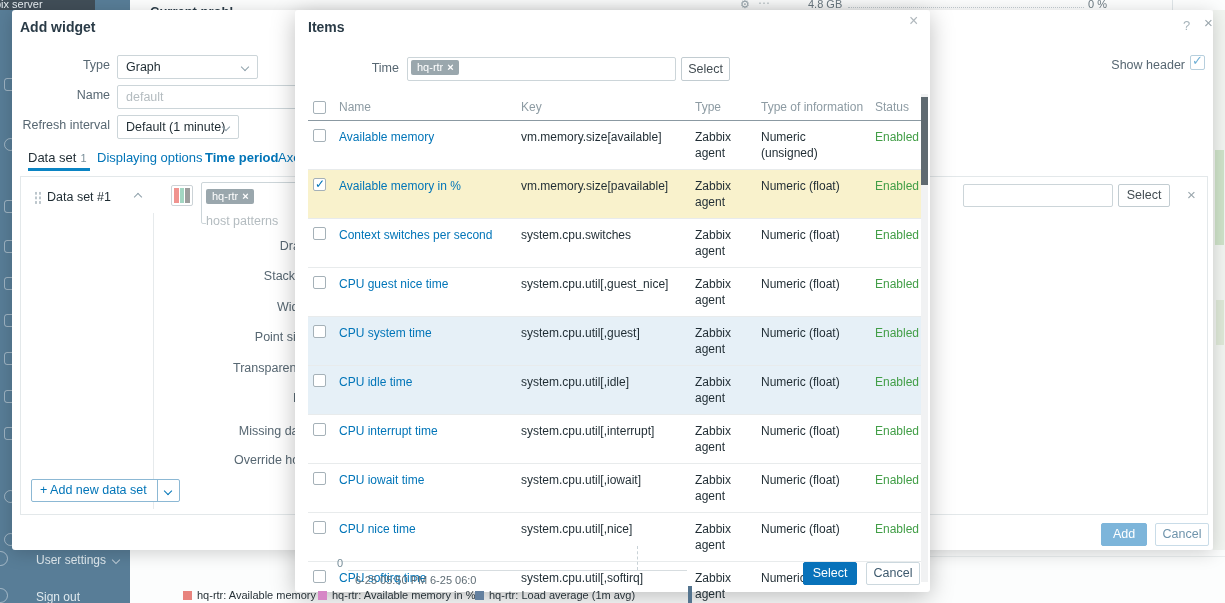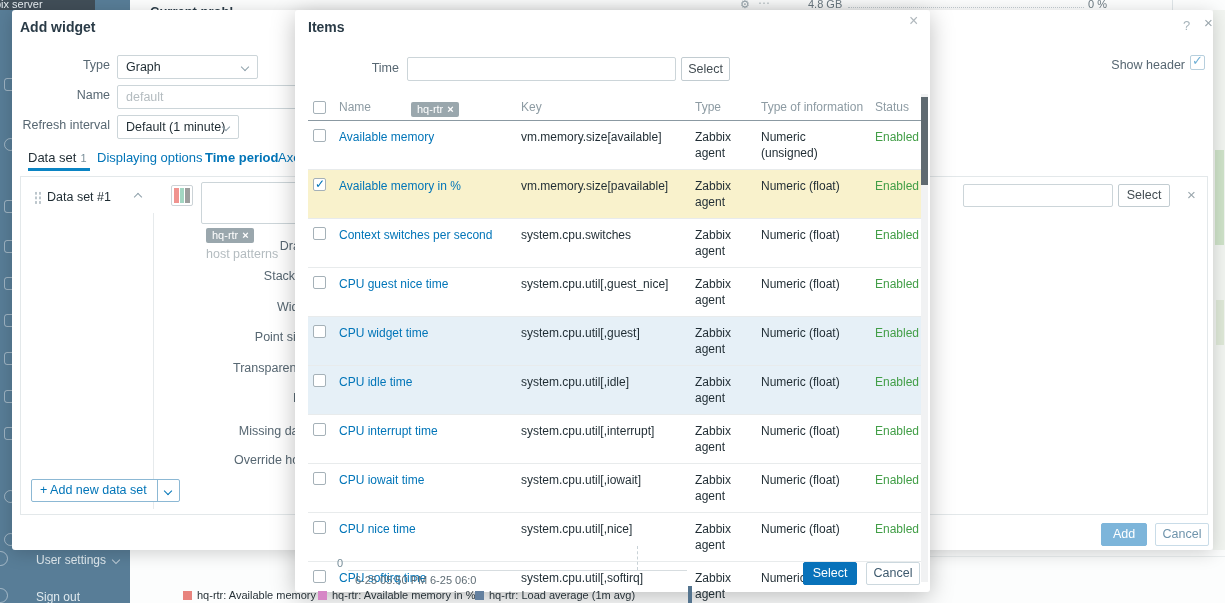--- a/index.html
+++ b/index.html
@@ -51,21 +51,21 @@
   .inp::placeholder, input::placeholder { color:#b4bcc0; }
   input { font-family:"Liberation Sans", sans-serif; outline:none; border:none; }
   .sel .chev { position:absolute; right:9px; top:8px; }
   .flabel { position:absolute; font-size:12.5px; color:#576772; text-align:right; }
   .btn { position:absolute; border-radius:2px; font-size:12.5px; text-align:center; cursor:pointer; }
   .btn-primary { background:#0872ba; color:#fff; border:1px solid #0872ba; }
   .btn-alt { background:#fff; border:1px solid #ccd8de; color:#3e5a6e; }
   .btn-gray { background:#fff; border:1px solid #c2ccd1; color:#434d53; }
   .icon-x { color:#9aa6ad; font-size:15px; cursor:pointer; line-height:12px; }
   .chip { display:inline-block; background:#9aa7ad; color:#fff; font-size:11px;
-    padding:1px 5px 2px 6px; border-radius:2px; white-space:nowrap;margin-top:42px; }
+    padding:1px 5px 2px 6px; border-radius:2px; white-space:nowrap; }
   .chip b { font-weight:bold; margin-left:4px; cursor:pointer; }
   .cb { width:13px; height:13px; background:#fff; border:1px solid #a5b1b8; border-radius:2px;
     position:relative; cursor:pointer; }
   .cb.checked span { position:absolute; left:1px; top:-3px; color:#0275b8; font-size:12px; }
 
   
   .dlg-add { left:12px; top:10px; width:1201px; height:540px; background:#fff;
     border-radius:3px; box-shadow:0 3px 18px rgba(0,0,0,.18); z-index:10; }
   .aw-title { left:8px; top:9px; font-size:14px; font-weight:bold; color:#2a3b47; }
   .aw-help { left:1171px; top:8px; color:#a6b3ba; font-size:13px; cursor:pointer; }
@@ -84,21 +84,21 @@
   .drag-dots { left:13px; top:14px; width:8px; height:14px;
     background-image:radial-gradient(#bcc6cc 1px, transparent 1.2px);
     background-size:4px 4.6px; }
   .ds-label { left:26px; top:13px; font-size:12.5px; color:#1f2c33; }
   .ds-chev { left:114px; top:17px; }
   .swatch { left:150px; top:8px; width:22px; height:21px; border:1px solid #ccd3d7;
     border-radius:2px; background:#fff; padding:2px; display:flex; gap:1px; }
   .swatch i { flex:1; }
   .tagfield { left:180px; top:5px; width:146px; height:42px; background:#fff;
     border:1px solid #ccd5d9; border-radius:2px; padding:3px 4px; }
-  .tagfield .ph { border:none; width:110px; font-size:12.5px; color:#1f2c33; margin-top:4px; }
+  .tagfield .ph { border:none; width:110px; font-size:12.5px; color:#1f2c33; margin-top:10px; }
   .plabel { position:absolute; right:0; font-size:12.5px; color:#576772; width:260px;
     text-align:right; }
   .aw-item-input { left:942px; top:7px; width:150px; height:23px; }
   .aw-item-select { left:1097px; top:7px; width:52px; height:23px; line-height:21px; }
   .aw-item-x { left:1166px; top:12px; }
   .addds-btn { left:10px; top:302px; height:23px; border:1px solid #8cb8d4; border-radius:2px;
     display:flex; cursor:pointer; background:#fff; }
   .addds-main { padding:3px 10px 0 8px; font-size:12.5px; color:#0275b8; white-space:nowrap; }
   .addds-chev { border-left:1px solid #8cb8d4; width:22px; display:flex; align-items:center;
     justify-content:center; }
@@ -324,21 +324,21 @@
             <td><a>CPU guest nice time</a></td>
             <td>system.cpu.util[,guest_nice]</td>
             <td>Zabbix agent</td>
             <td>Numeric (float)</td>
             <td class="st">Enabled</td>
           </tr>
           <tr class="hl-b">
             <td>
               <div class="cb"></div>
             </td>
-            <td><a>CPU widget time</a></td>
+            <td><a>CPU system time</a></td>
             <td>system.cpu.util[,guest]</td>
             <td>Zabbix agent</td>
             <td>Numeric (float)</td>
             <td class="st">Enabled</td>
           </tr>
           <tr class="hl-b">
             <td>
               <div class="cb"></div>
             </td>
             <td><a>CPU idle time</a></td>

